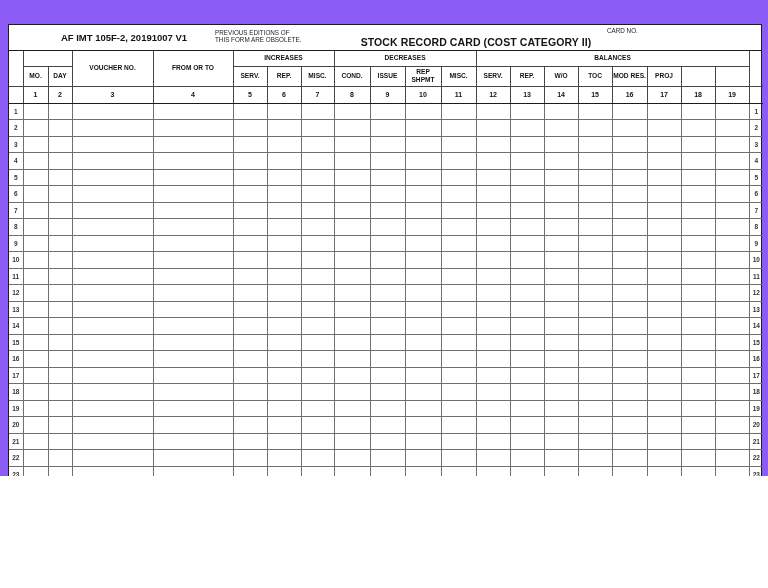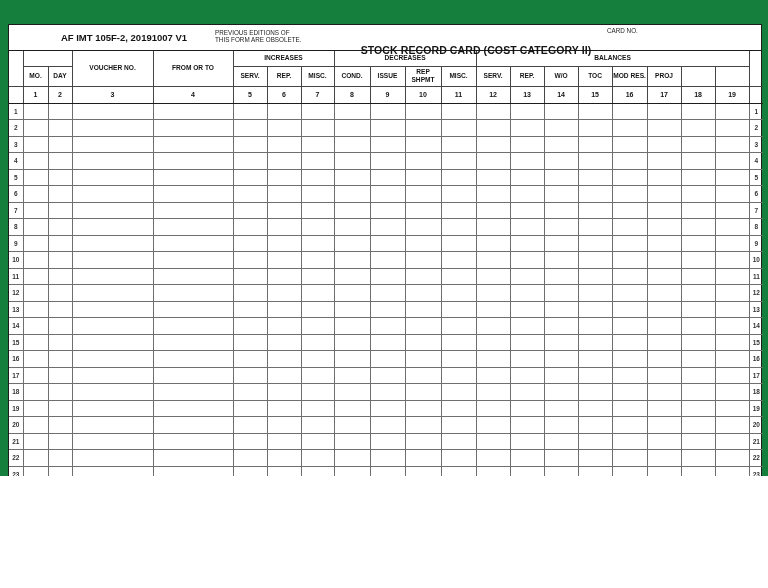--- a/index.html
+++ b/index.html
@@ -2,31 +2,31 @@
 <html><head>
 <meta charset="utf-8">
 <style>
   :root{
     --ln:#6f6f6f;        
     --hln:#454545;       
     --strong:#1c1c1c;    
     --txt:#141414;
   }
   html,body{margin:0;padding:0;background:#fff;}
-  .page{position:relative;width:768px;height:476px;background:#15803d;overflow:hidden;
+  .page{position:relative;width:768px;height:476px;background:#8b5cf6;overflow:hidden;
         font-family:"Liberation Sans",sans-serif;color:var(--txt);}
   .form{position:absolute;left:8px;top:24px;width:754px;box-sizing:border-box;
         border:1.7px solid var(--strong);background:#fff;}
 
   
   .title-row{position:relative;height:25px;border-bottom:1.7px solid var(--strong);}
   .form-number{position:absolute;left:20px;top:0;width:190px;height:100%;display:flex;
         align-items:center;justify-content:center;font-weight:bold;font-size:9.5px;white-space:nowrap;}
   .obsolete{position:absolute;left:206px;top:4px;font-size:6.3px;line-height:7px;color:#222;}
-  .form-title{position:absolute;left:338px;top:12px;width:258px;height:100%;display:flex;
+  .form-title{position:absolute;left:338px;top:4px;width:258px;height:100%;display:flex;
         align-items:center;justify-content:center;font-weight:bold;font-size:10.5px;
         white-space:nowrap;letter-spacing:.1px;text-align:center;}
   .card-no{position:absolute;left:598px;top:2px;font-size:6.3px;color:#222;}
 
   
   table{width:100%;border-collapse:collapse;table-layout:fixed;}
   td{padding:0;border-right:1px solid var(--ln);border-bottom:1px solid var(--ln);overflow:hidden;}
   td.noR{border-right:none;}
   .r-group td,.r-labels td,.r-nums td{border-right-color:var(--hln);border-bottom-color:var(--hln);}
   .r-group{height:15px;}

